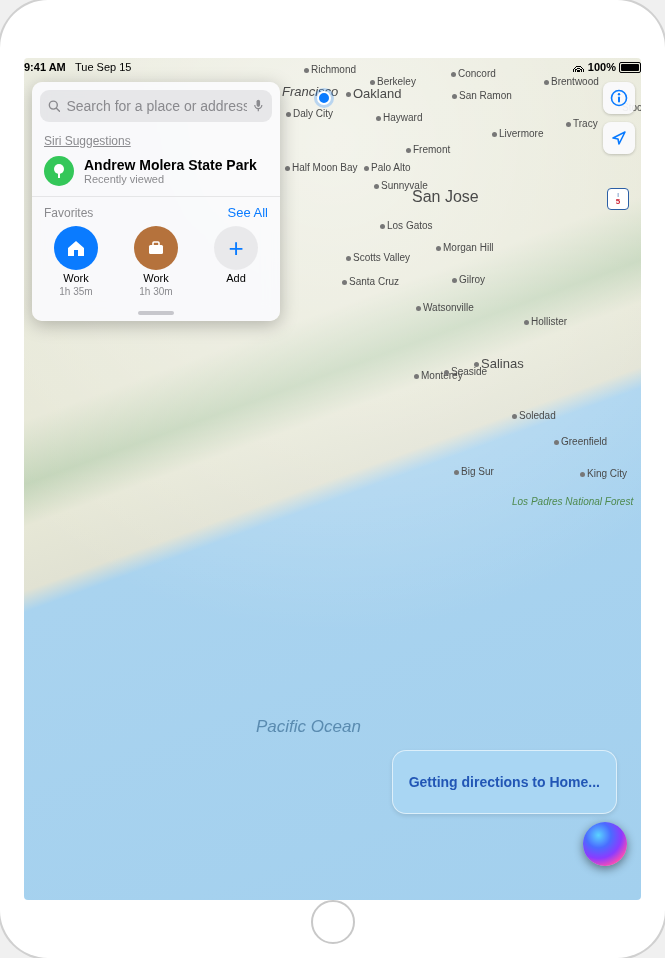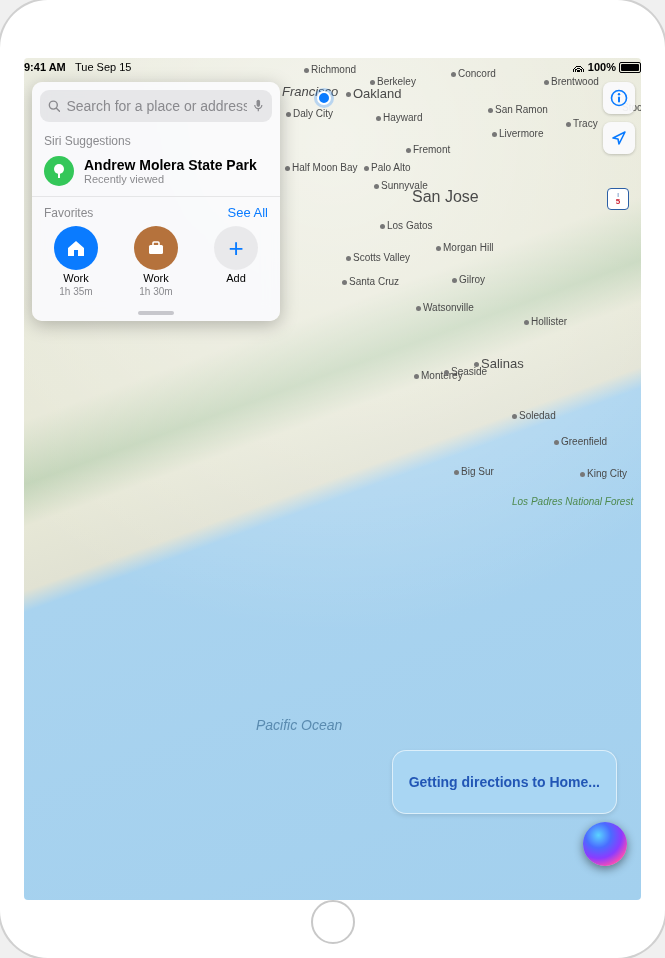--- a/index.html
+++ b/index.html
@@ -21,21 +21,21 @@
       border-radius:4px; overflow:hidden;
     }
 
     
     .map {
       position:absolute; inset:0;
       background:
         radial-gradient(circle at 50% 10%, rgba(255,255,255,0.5), rgba(0,0,0,0) 60%),
         linear-gradient(160deg, #e8e9da 0%, #e6e7d6 34%, #c2d4b8 40%, #e6e7d6 44%, #e1e2d3 50%, #a9d3ef 52%, #a3d0ee 100%);
     }
-    .water-label { position:absolute; font-style:italic; color:#5a8bb0; font-size:14px; text-align:right; line-height:1.1;}
+    .water-label { position:absolute; font-style:italic; color:#5a8bb0; font-size:17px; text-align:right; line-height:1.1;}
     .city { position:absolute; color:#4a4a4a; font-size:10px; white-space:nowrap;}
     .city.lg { font-size:16px; font-weight:500;}
     .city.md { font-size:13px;}
     .city .dot { display:inline-block; width:5px; height:5px; border-radius:50%; background:#777; margin-right:2px; vertical-align:middle;}
     .forest-label { position:absolute; color:#4f8a4f; font-style:italic; font-size:10px; text-align:center; line-height:1.1;}
     .highway-shield {
       position:absolute; width:22px; height:22px;
       background:#fff; border:1px solid #2b5fa6; border-radius:4px;
       display:flex; flex-direction:column; align-items:center; justify-content:center;
       font-size:8px; color:#c23; font-weight:bold; line-height:1;
@@ -83,21 +83,21 @@
       margin:8px; height:32px; border-radius:9px;
       background:rgba(120,120,128,0.14);
       display:flex; align-items:center; padding:0 8px; gap:6px;
       color:#8a8a8e;
     }
     .search-field input {
       flex:1; border:none; background:transparent; outline:none;
       font-size:14px; color:#000;
     }
     .search-field input::placeholder { color:#8a8a8e; }
-    .section-label { font-size:12px; color:#8a8a8e; padding:4px 12px 2px; }
+    .section-label { font-size:12px; color:#8a8a8e; padding:4px 12px 2px;text-decoration:underline; }
     .sugg-row {
       display:flex; align-items:center; gap:10px; padding:6px 12px 10px;
       border-bottom:1px solid rgba(0,0,0,0.08);
     }
     .sugg-icon {
       width:30px; height:30px; border-radius:50%;
       background:#34c759; display:flex; align-items:center; justify-content:center;
     }
     .sugg-text .title { font-size:14px; font-weight:600; color:#000; }
     .sugg-text .sub { font-size:11px; color:#8a8a8e; }
@@ -162,21 +162,21 @@
     <div class="map">
 
       <span class="city" style="top:6px; left:280px;"><span class="dot"></span><span>Richmond</span></span>
       <span class="city" style="top:18px; left:346px;"><span class="dot"></span><span>Berkeley</span></span>
       <span class="city" style="top:10px; left:427px;"><span class="dot"></span><span>Concord</span></span>
       <span class="city" style="top:18px; left:520px;"><span class="dot"></span><span>Brentwood</span></span>
       <span class="city md" style="top:26px; left:258px; font-style:italic;"><span>Francisco</span></span>
       <span class="city md" style="top:28px; left:322px;"><span class="dot"></span><span>Oakland</span></span>
       <span class="city" style="top:50px; left:262px;"><span class="dot"></span><span>Daly City</span></span>
       <span class="city" style="top:54px; left:352px;"><span class="dot"></span><span>Hayward</span></span>
-      <span class="city" style="top:46px; left:428px;margin-left:36px;"><span class="dot"></span><span>San Ramon</span></span>
+      <span class="city" style="top:32px; left:428px;"><span class="dot"></span><span>San Ramon</span></span>
       <span class="city" style="top:60px; left:542px;"><span class="dot"></span><span>Tracy</span></span>
       <span class="city" style="top:44px; left:598px;"><span>Stock</span></span>
       <span class="city" style="top:86px; left:382px;"><span class="dot"></span><span>Fremont</span></span>
       <span class="city" style="top:70px; left:468px;"><span class="dot"></span><span>Livermore</span></span>
       <span class="city" style="top:104px; left:261px;"><span class="dot"></span><span>Half Moon Bay</span></span>
       <span class="city" style="top:104px; left:340px;"><span class="dot"></span><span>Palo Alto</span></span>
       <span class="city" style="top:122px; left:350px;"><span class="dot"></span><span>Sunnyvale</span></span>
       <span class="city lg" style="top:130px; left:388px;"><span>San Jose</span></span>
       <span class="city" style="top:162px; left:356px;"><span class="dot"></span><span>Los Gatos</span></span>
       <span class="city" style="top:184px; left:412px;"><span class="dot"></span><span>Morgan Hill</span></span>

